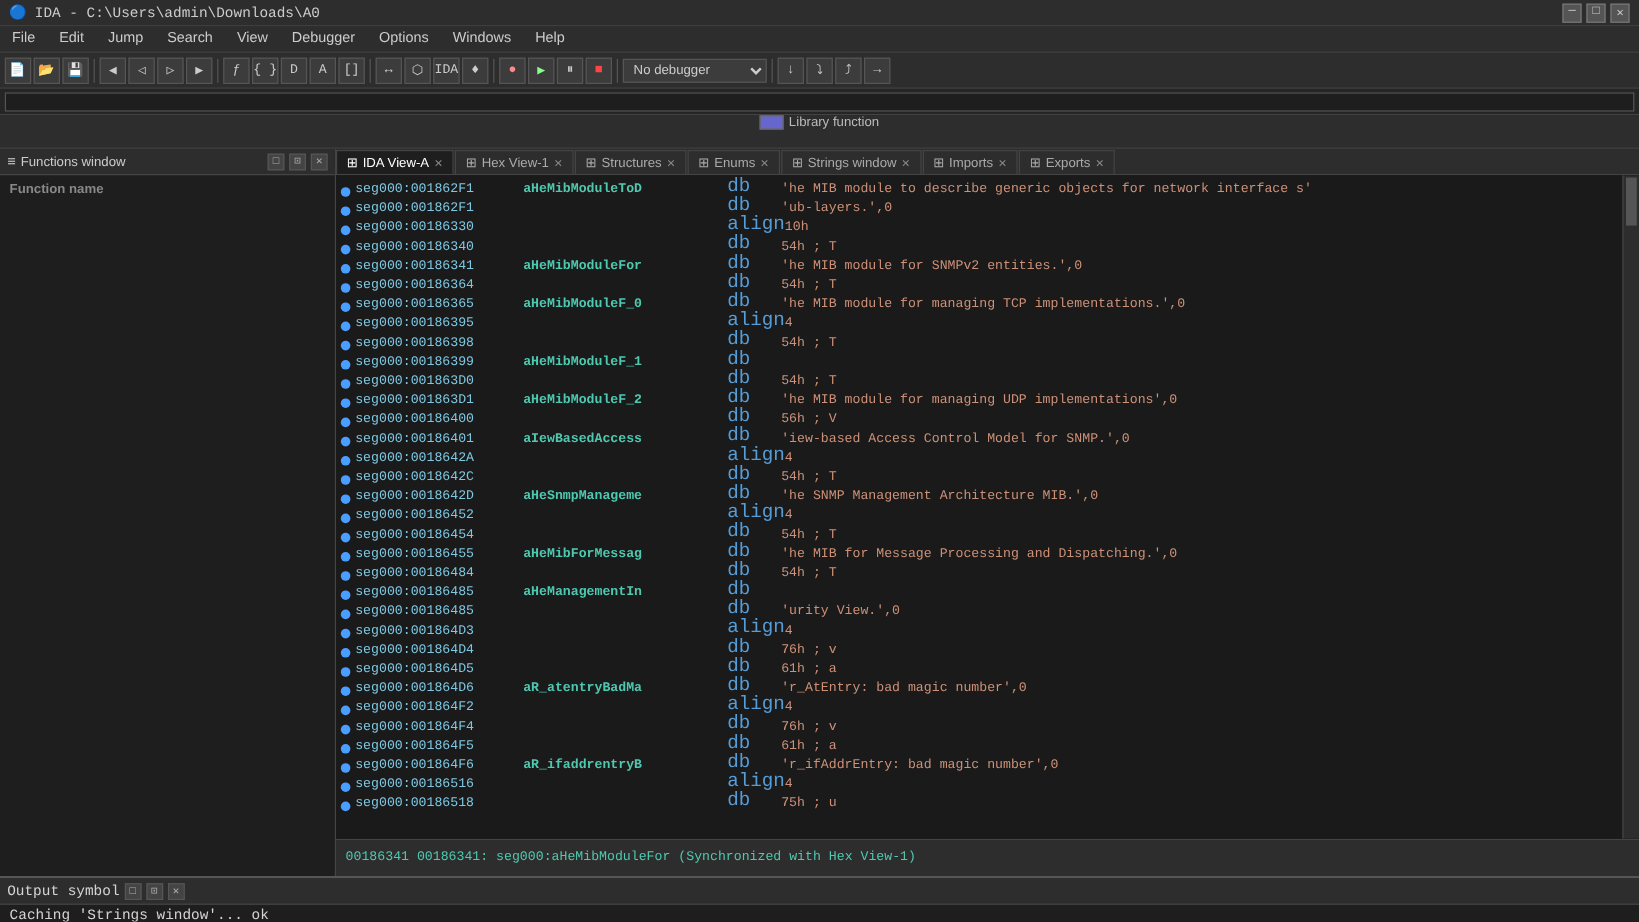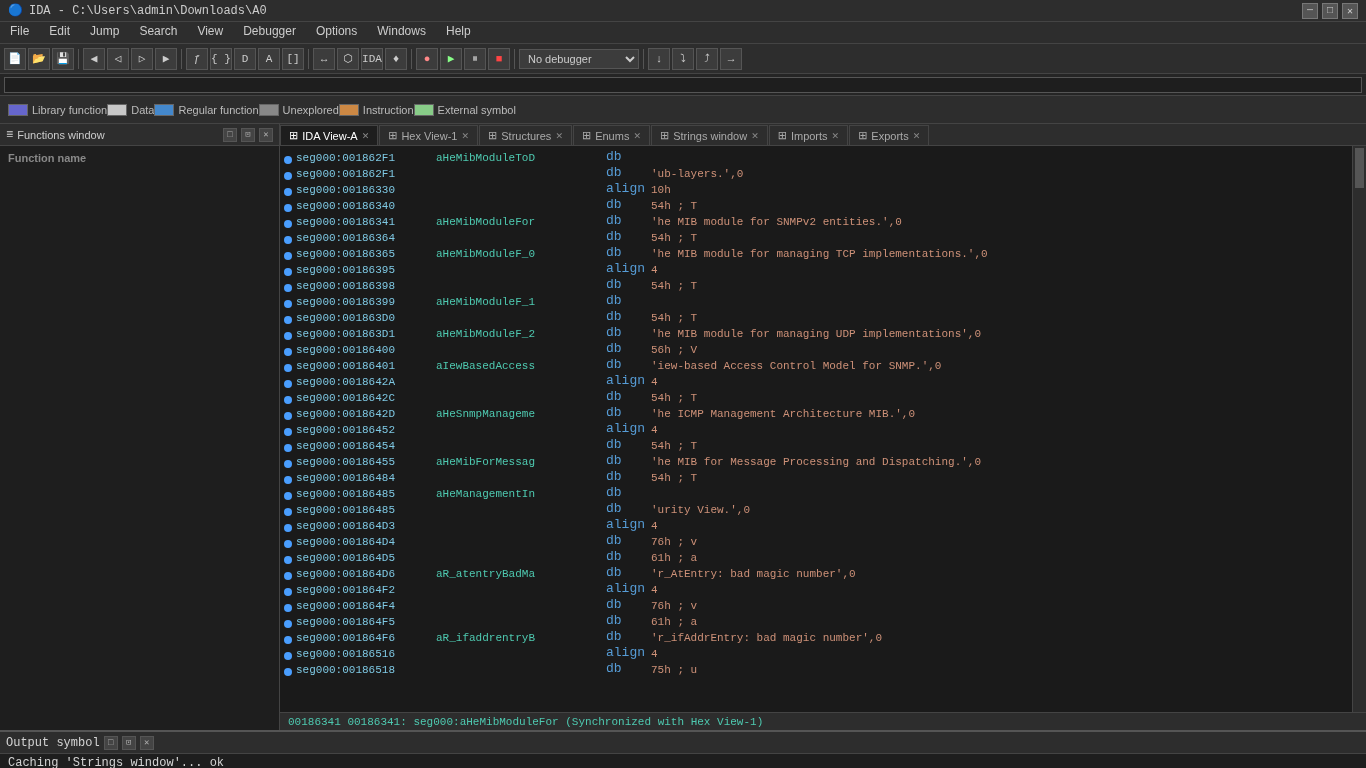--- a/index.html
+++ b/index.html
@@ -78,22 +78,23 @@
       padding: 0 4px;
       width: 120px;
     }
     
     #legend-bar {
       background: #2d2d2d;
       height: 28px;
       display: flex;
       align-items: center;
       padding: 0 8px;
-      gap: 0;
-      border-bottom: 1px solid #444;
+      gap: 28px;
+      border-bottom: 1px solid #444;
+      flex-direction: column;
     }
     .legend-item { display: flex; align-items: center; gap: 4px; font-size: 11px; font-family: 'Segoe UI', sans-serif; color: #bbb; }
     .legend-color { width: 20px; height: 12px; border: 1px solid #666; }
     
     #functions-panel {
       width: 280px;
       background: #1e1e1e;
       border-right: 1px solid #444;
       display: flex;
       flex-direction: column;
@@ -154,27 +155,27 @@
       position: relative;
     }
     .code-line {
       display: flex;
       align-items: flex-end;
       height: 16px;
       white-space: nowrap;
     }
     .dot { width: 8px; height: 8px; background: #4a9eff; border-radius: 50%; margin-right: 4px; flex-shrink: 0; }
     .addr { color: #7ec8e3; font-size: 11px; min-width: 140px; }
-    .label-name { color: #4ec9b0; font-size: 11px; min-width: 170px; }
+    .label-name { color: #4ec9b0; font-size: 11px; min-width: 170px; font-weight: bold; }
     .operand { color: #ce9178; font-size: 11px; }
-    .keyword { color: #569cd6; font-size: 13px; margin-top: 12px; }
+    .keyword { color: #569cd6; font-size: 16px; margin-top: 12px; }
     
     #code-status {
       background: #2d2d2d;
-      height: 18px;
+      height: 31px;
       padding: 0 8px;
       display: flex;
       align-items: center;
       border-top: 1px solid #444;
       font-size: 11px;
       color: #4ec9b0;
     }
     
     #output-panel {
       height: 60px;
@@ -390,20 +391,21 @@
         </div>
       </div>
 
       <div id="code-content">
         <div id="code-lines">
             <div class="code-line">
               <span class="dot"></span>
               <span class="addr">seg000:001862F1</span>
               <span class="label-name">aHeMibModuleToD</span>
               <span class="keyword" style="min-width: 45px;">db </span>
+              <span class="operand">'he MIB module to describe generic objects for network interface s'</span>
             </div>
             <div class="code-line">
               <span class="dot"></span>
               <span class="addr">seg000:001862F1</span>
               <span class="label-name"></span>
               <span class="keyword" style="min-width: 45px;">db </span>
               <span class="operand">'ub-layers.',0</span>
             </div>
             <div class="code-line">
               <span class="dot"></span>
@@ -500,21 +502,21 @@
               <span class="addr">seg000:0018642C</span>
               <span class="label-name"></span>
               <span class="keyword" style="min-width: 45px;">db </span>
               <span class="operand">54h ; T</span>
             </div>
             <div class="code-line">
               <span class="dot"></span>
               <span class="addr">seg000:0018642D</span>
               <span class="label-name">aHeSnmpManageme</span>
               <span class="keyword" style="min-width: 45px;">db </span>
-              <span class="operand">'he ICMP Management Architecture MIB.',0</span>
+              <span class="operand">'he SNMP Management Architecture MIB.',0</span>
             </div>
             <div class="code-line">
               <span class="dot"></span>
               <span class="addr">seg000:00186452</span>
               <span class="label-name"></span>
               <span class="keyword" style="min-width: 45px;">align </span>
               <span class="operand">4</span>
             </div>
             <div class="code-line">
               <span class="dot"></span>

